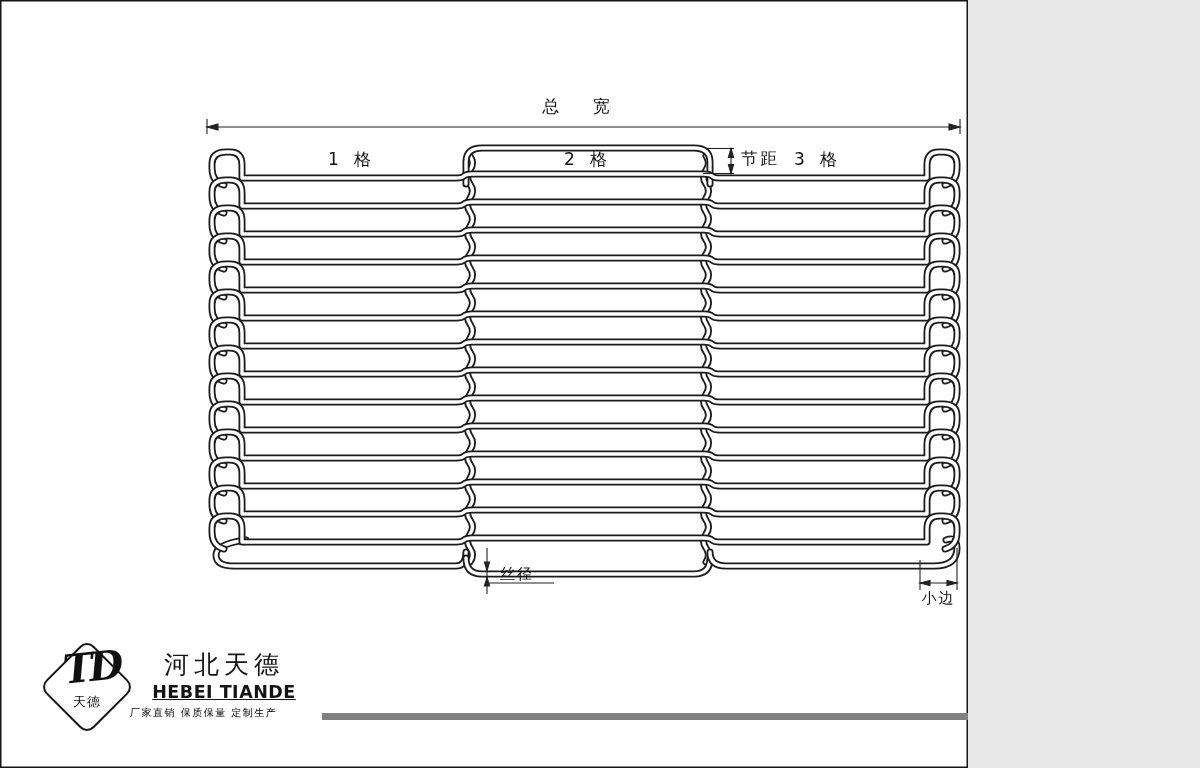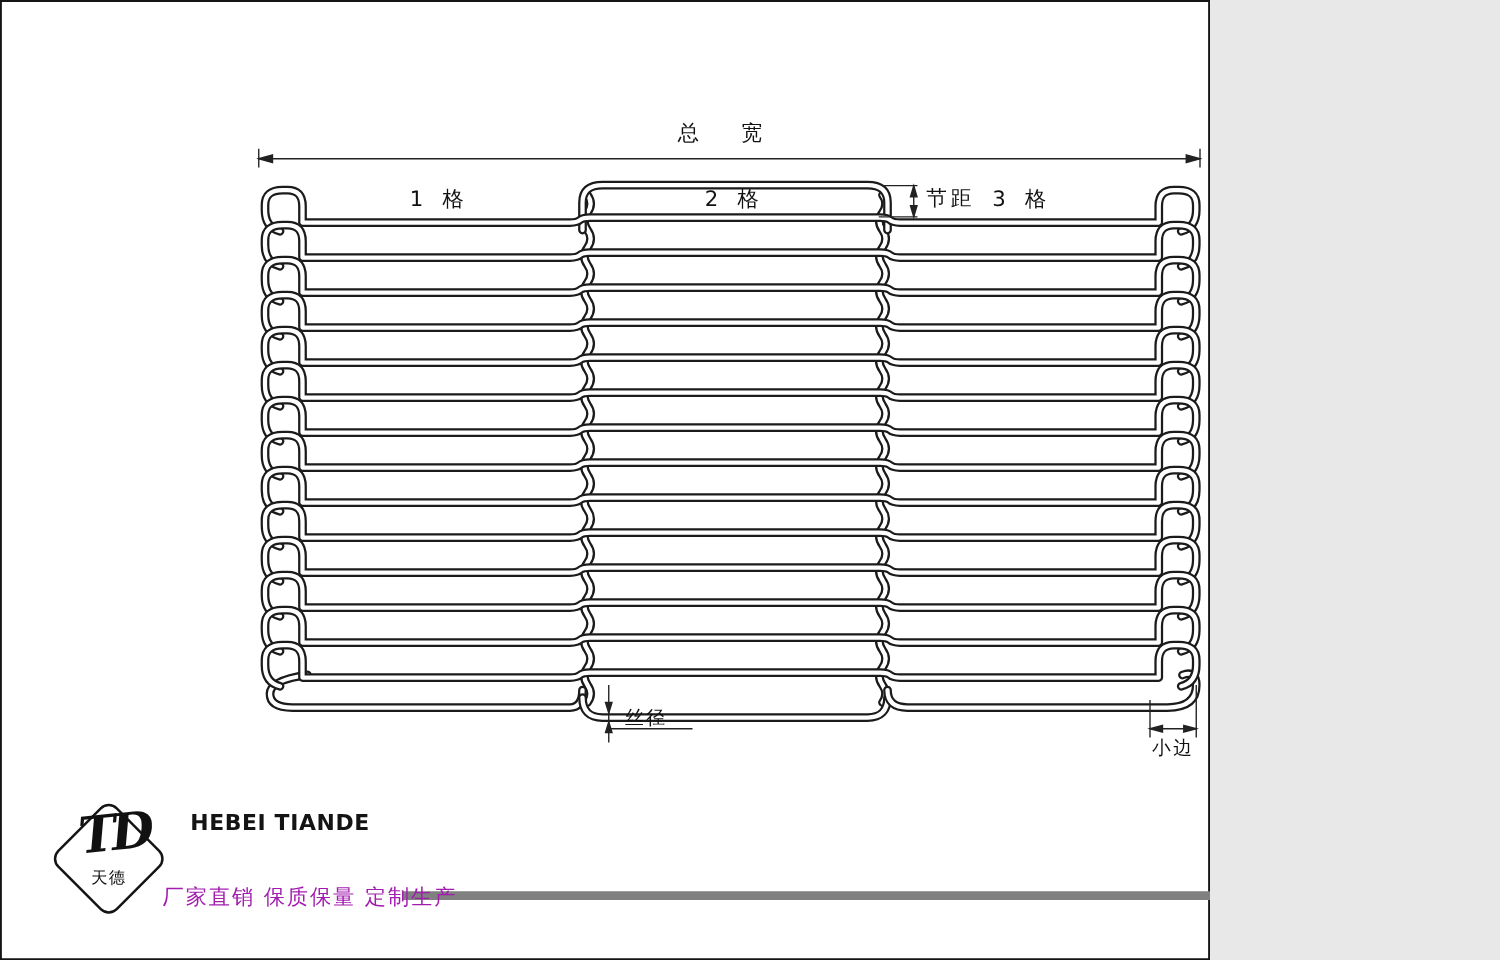--- a/index.html
+++ b/index.html
@@ -26,22 +26,22 @@
     font-family:"DejaVu Serif","Liberation Serif",serif;
     font-style:italic;font-weight:bold;font-size:40px;color:#111;
     transform:rotate(-6deg);letter-spacing:-4px;
   }
   .logo-cn{
     position:absolute;left:-6px;top:38px;width:76px;text-align:center;
     font-size:13px;color:#111;letter-spacing:1px;
   }
   .company-names{position:absolute;left:150px;top:648px;width:148px;text-align:center;}
   .company-cn{font-size:25px;letter-spacing:5px;color:#141414;}
-  .company-en{font-size:17.5px;font-weight:bold;letter-spacing:0.5px;color:#141414;margin-top:1px;}
-  .slogan{position:absolute;left:130px;top:706px;font-size:17px;letter-spacing:1.5px;color:#a21caf;text-align:right;}
+  .company-en{font-size:17.5px;font-weight:bold;letter-spacing:0.5px;color:#141414;margin-top:1px;text-decoration:underline;}
+  .slogan{position:absolute;left:130px;top:706px;font-size:10px;letter-spacing:1.5px;color:#000000;text-align:right;}
 </style>
 </head>
 <body>
 
 <div class="page">
 
   <svg class="diagram" width="1200" height="768" viewBox="0 0 1200 768">
 
     <g>
         <path d="M 470 156 Q 475 163 470 170 Q 465 177 470 184 Q 475 191 470 198 Q 465 205 470 212 Q 475 219 470 226 Q 465 233 470 240 Q 475 247 470 254 Q 465 261 470 268 Q 475 275 470 282 Q 465 289 470 296 Q 475 303 470 310 Q 465 317 470 324 Q 475 331 470 338 Q 465 345 470 352 Q 475 359 470 366 Q 465 373 470 380 Q 475 387 470 394 Q 465 401 470 408 Q 475 415 470 422 Q 465 429 470 436 Q 475 443 470 450 Q 465 457 470 464 Q 475 471 470 478 Q 465 485 470 492 Q 475 499 470 506 Q 465 513 470 520 Q 475 527 470 534 Q 465 541 470 548 Q 475 555 470 562" fill="none" stroke="#1b1b1b" stroke-width="7" stroke-linecap="round" stroke-linejoin="round"></path>
@@ -132,18 +132,19 @@
   <div class="hbar"></div>
 
   <div>
     <div class="logo-diamond">
       <div class="logo-inner">
         <div class="logo-td">TD</div>
         <div class="logo-cn">天德</div>
       </div>
     </div>
     <div class="company-names">
+      <div class="company-cn">河北天德</div>
       <div class="company-en">HEBEI TIANDE</div>
     </div>
     <div class="slogan">厂家直销 保质保量 定制生产</div>
   </div>
 
 </div>
 
 </body></html>

